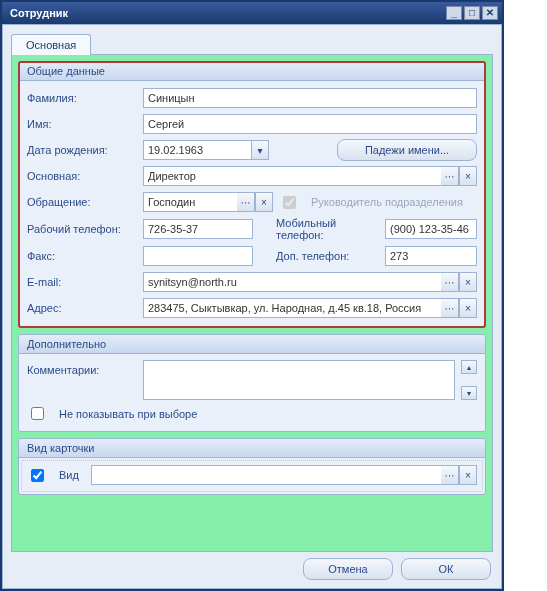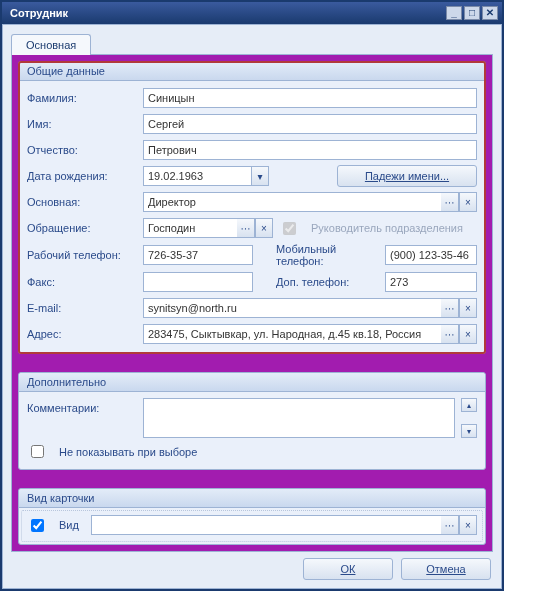--- a/index.html
+++ b/index.html
@@ -55,28 +55,27 @@
     border: 1px solid #9db3d4;
     border-bottom: none;
     padding: 4px 14px;
     border-radius: 3px 3px 0 0;
     color: #1a3a6e;
     position: relative;
     top: 1px;
   }
   .tabpanel {
     flex: 1;
-    background: #a21caf;
+    background: #86efac;
     border: 1px solid #9db3d4;
     padding: 6px;
     display: flex;
     flex-direction: column;
     gap: 6px;
     overflow: hidden;
-    justify-content: space-between;
   }
   .group {
     border: 1px solid #9db3d4;
     border-radius: 3px;
     background: #eaf0fa;
   }
   .group.highlighted { outline: 2px solid #b13a3a; outline-offset: -2px; }
   .group-header {
     background: linear-gradient(to bottom, #e3ecf8, #c9d8ee);
     color: #2a4a8a;
@@ -105,25 +104,24 @@
     padding: 2px 4px;
     height: 20px;
   }
   textarea { height: 40px; resize: none; }
   .flex1 { flex: 1; min-width: 0; }
   .btn {
     font: inherit;
     height: 22px;
     background: linear-gradient(to bottom, #f5f8fc, #d8e2f0);
     border: 1px solid #9db3d4;
-    border-radius: 3px;
+    border-radius: 8px;
     color: #2a4a8a;
     padding: 0 10px;
     cursor: pointer;
-    text-decoration: underline;
   }
   .smallbtn {
     width: 18px; height: 20px;
     background: linear-gradient(to bottom, #f5f8fc, #d8e2f0);
     border: 1px solid #9db3d4;
     display: flex; align-items: center; justify-content: center;
     font-size: 10px; color: #2a4a8a;
     flex-shrink: 0;
   }
   .date-wrap { display: flex; }
@@ -194,24 +192,20 @@
 
           <div class="row">
             <span class="label">Фамилия:</span>
             <input type="text" class="flex1" value="Синицын" style="">
           </div>
           <div class="row">
             <span class="label">Имя:</span>
             <input type="text" class="flex1" value="Сергей" style="">
           </div>
           <div class="row">
-            <span class="label">Отчество:</span>
-            <input type="text" class="flex1" value="Петрович" style="">
-          </div>
-          <div class="row">
             <span class="label">Дата рождения:</span>
             <div class="date-wrap">
               <input type="text" value="19.02.1963" style="">
               <div class="smallbtn">▾</div>
             </div>
             <div class="spacer"></div>
             <button class="btn" style="width:140px">Падежи имени...</button>
           </div>
           <div class="row">
             <span class="label">Основная:</span>
@@ -296,18 +290,18 @@
               <div class="smallbtn">⋯</div>
               <div class="smallbtn">×</div>
             </div>
           </div>
         </div>
       </div>
 
     </div>
 
     <div class="footer">
+      <button class="btn">Отмена</button>
       <button class="btn">ОК</button>
-      <button class="btn">Отмена</button>
     </div>
 
   </div>
 </div>
 
 </body></html>

